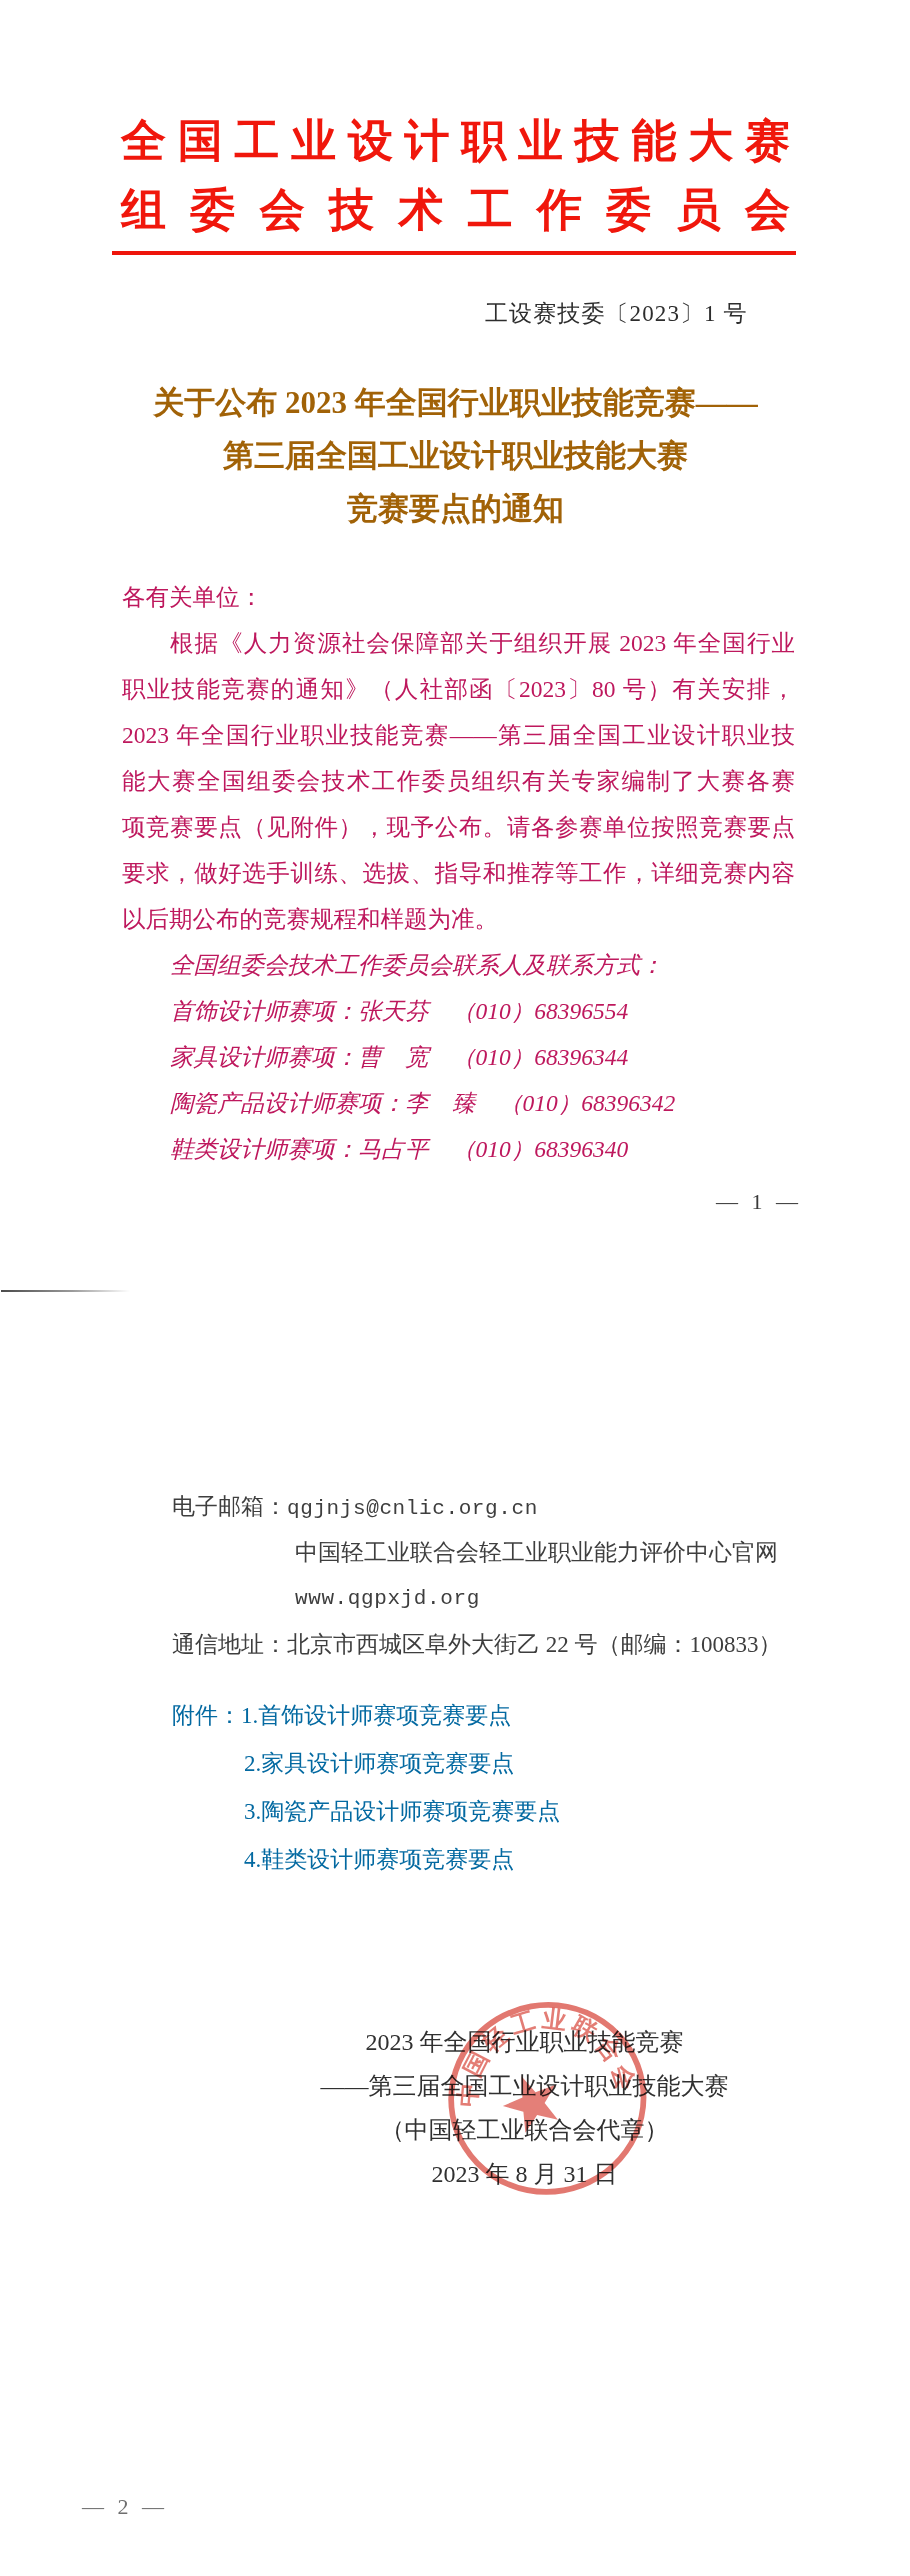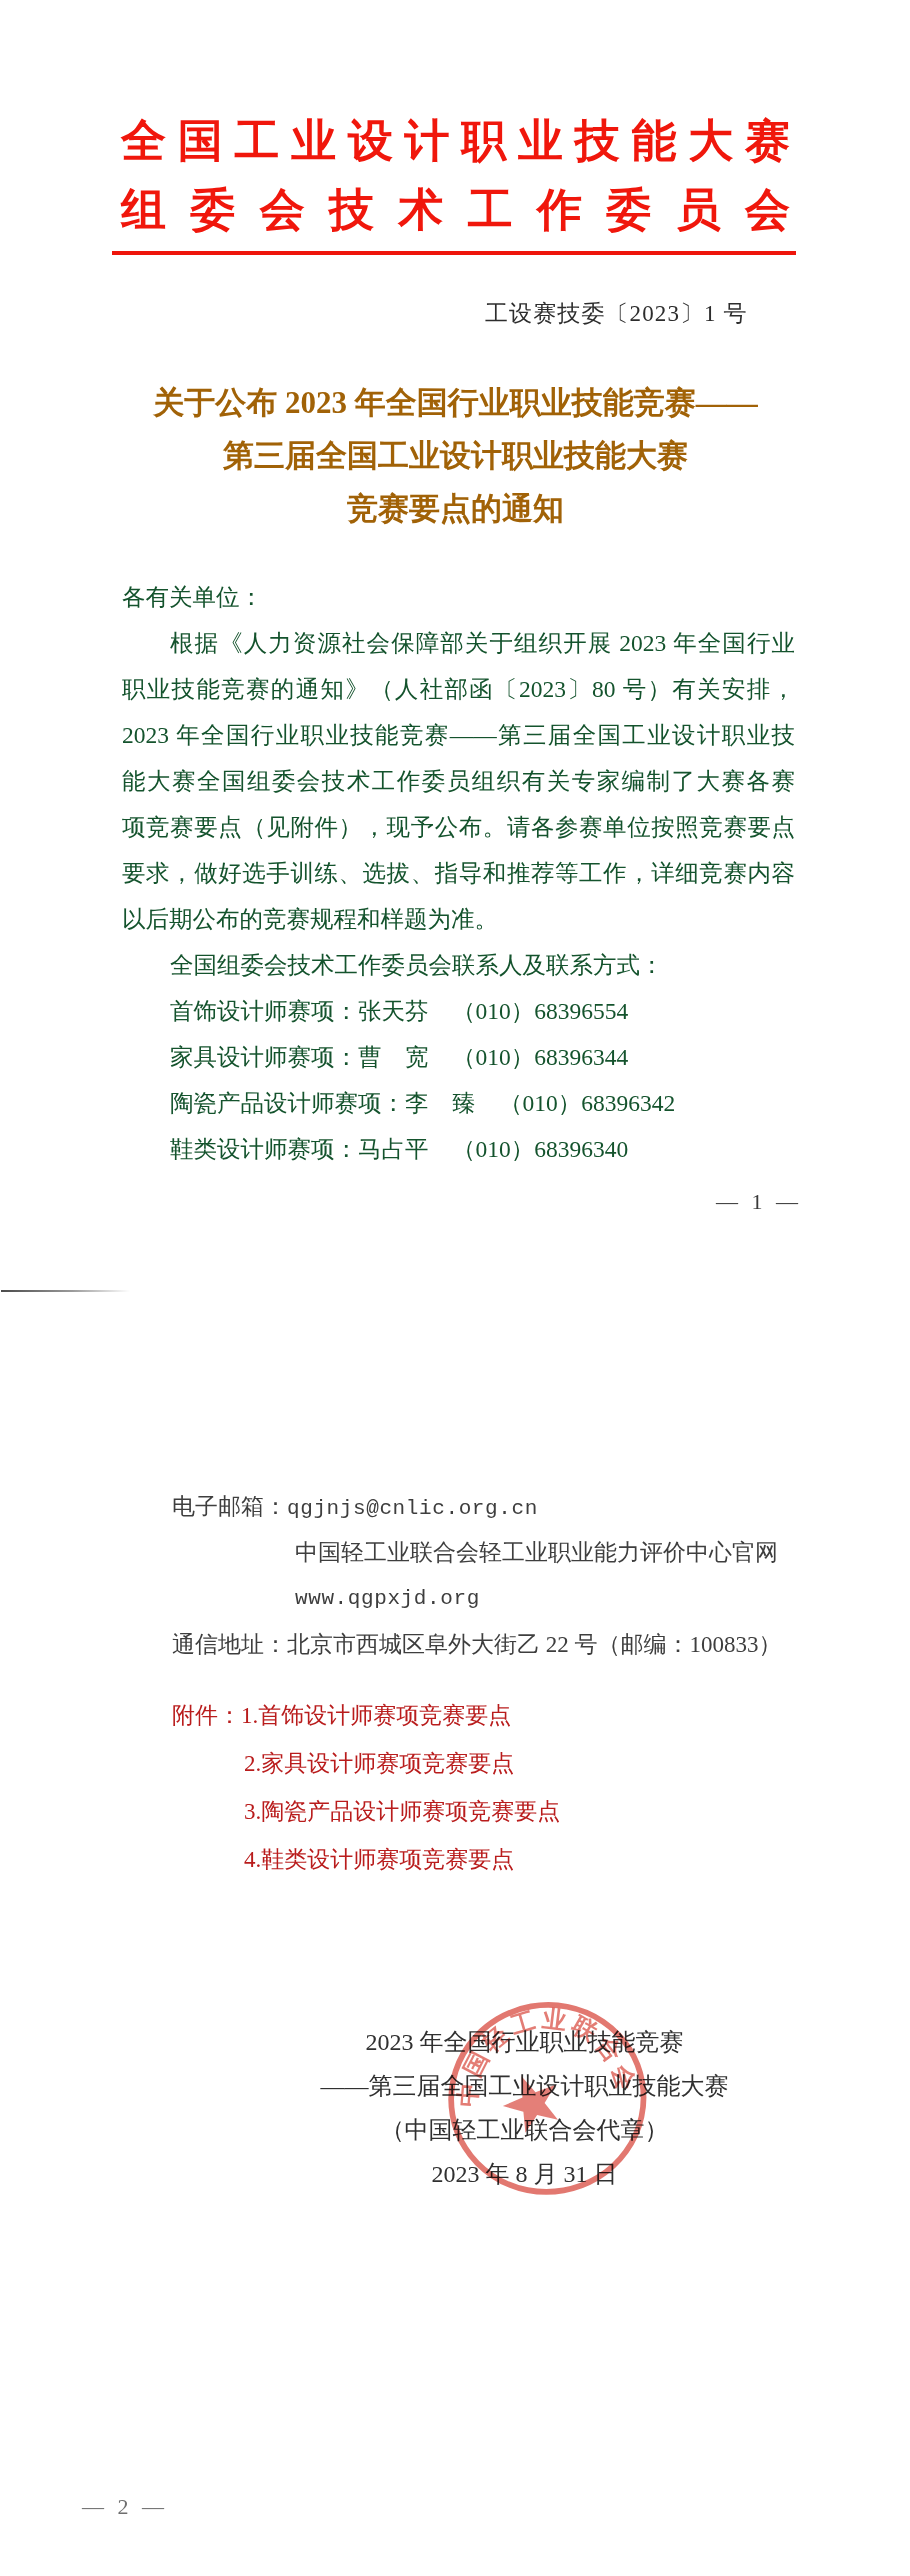--- a/index.html
+++ b/index.html
@@ -16,37 +16,37 @@
   }
   .mh1 { top:118px; }
   .mh2 { top:187px; }
   .red-rule { position:absolute; left:112px; top:251px; width:684px; height:4px; background:#ee150b; }
   
   .doc-number { position:absolute; left:485px; top:298px; font-size:23px; color:#2d2d2d; letter-spacing:1.1px; white-space:nowrap; }
   
   .title-block { position:absolute; left:114px; top:376px; width:683px; text-align:center; color:#a16207; font-weight:bold; font-size:31px; }
   .title-block .tline { height:53px; line-height:53px; white-space:nowrap; }
   
-  .body-block { position:absolute; left:122px; top:574px; width:673px; font-size:23.5px; color:#14532d; line-height:46px; }
+  .body-block { position:absolute; left:122px; top:574px; width:673px; font-size:23.5px; color:#be185d; line-height:46px; }
   .body-block div { height:46px; }
   .j { text-align:justify; text-align-last:justify; }
   .ind { text-indent:48px; }
-  .pad2 { padding-left:48px; }
+  .pad2 { padding-left:48px;font-style:italic; }
   
   .page1-number { position:absolute; left:716px; top:1189px; font-size:22px; color:#3a3a3a; letter-spacing:4px; white-space:nowrap; }
   .page2-number { position:absolute; left:82px; top:2494px; font-size:22px; color:#6f6f6f; letter-spacing:4px; white-space:nowrap; }
   .scan-artifact { position:absolute; left:1.1px; top:1290px; width:129px; height:2.3px;
     background:linear-gradient(to right,#4b4b4b,#9a9a9a 55%,rgba(200,200,200,0)); }
   
   .p2-block { position:absolute; left:172px; top:1484px; width:666px; font-size:23px; color:#3e3e3e; line-height:46px; }
   .p2-block div { height:46px; white-space:nowrap; }
   .padw { padding-left:123px; }
   .mono { font-family:"Liberation Mono","DejaVu Sans Mono",monospace; font-size:21px; letter-spacing:0.6px; }
   
-  .attach-block { position:absolute; left:172px; top:1692px; font-size:23px; color:#b91c1c; line-height:48px; }
+  .attach-block { position:absolute; left:172px; top:1692px; font-size:23px; color:#0369a1; line-height:48px; }
   .attach-block div { height:48px; white-space:nowrap; }
   .attach-indent { padding-left:72px; }
   
   .sig-block { position:absolute; left:312px; top:2020px; width:425px; text-align:center; font-size:24px; color:#303030; line-height:44px; }
   .sig-block div { height:44px; white-space:nowrap; }
   
   .seal { position:absolute; left:445px; top:1997px; width:207px; height:204px; mix-blend-mode:multiply; opacity:0.88; }
 </style>
 </head>
 <body>

